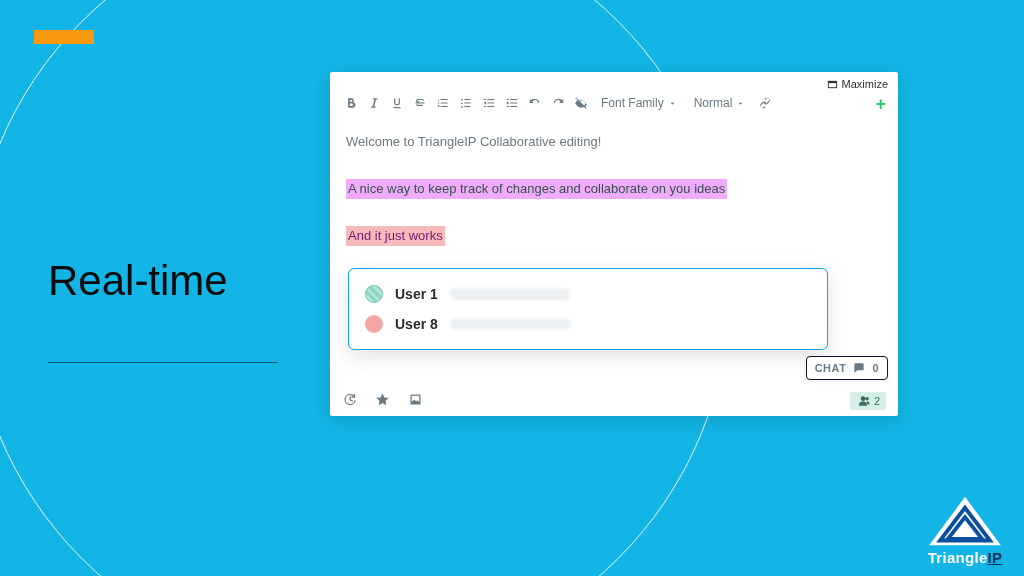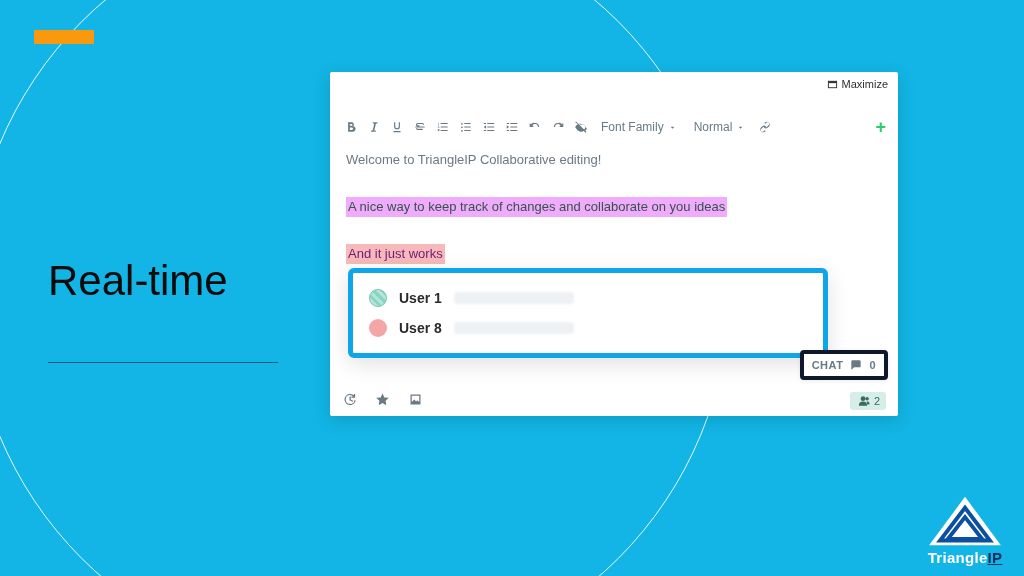--- a/index.html
+++ b/index.html
@@ -15,40 +15,40 @@
 
   
   .arc { position: absolute; width: 760px; height: 760px; border: 1px solid rgba(255,255,255,.9); border-radius: 50%; left: -30px; top: -90px; }
 
   
   .editor { position: absolute; top: 72px; left: 330px; width: 568px; height: 344px; background: #fff; box-shadow: 0 4px 18px rgba(0,0,0,.15); border-radius: 2px; }
 
   .maximize { position: absolute; top: 4px; right: 10px; height: 16px; display: flex; align-items: center; gap: 4px; color: #2f2f2f; font-size: 11px; }
   .maximize svg { width: 11px; height: 11px; }
 
-  .toolbar { margin-top: 40px; height: 30px; display: flex; align-items: center; gap: 5px; padding: 0 12px; color: #6a7a85; }
+  .toolbar { margin-top: 22px; height: 30px; display: flex; align-items: flex-start; gap: 5px; padding: 0 12px; color: #6a7a85; }
   .toolbar .tbtn { width: 18px; height: 18px; display: flex; align-items: center; justify-content: center; cursor: pointer; }
   .toolbar .tbtn svg { width: 14px; height: 14px; }
   .toolbar .dd { display: flex; align-items: center; gap: 4px; font-size: 12px; padding: 2px 6px; border-radius: 3px; cursor: pointer; color:#6a7a85;}
   .toolbar .plus { margin-left: auto; color: #2ecc71; font-size: 18px; font-weight: 700; cursor: pointer; }
 
   .doc { padding: 4px 16px 10px 16px; font-size: 13px; color: #6c7883; line-height: 1.5; }
   .doc p { margin: 4px 0; display: inline-block; }
   .hl-teal { background: #f0abfc; color: #35534c; padding: 0 2px; }
   .hl-pink { background: #f7b9ba; color: #701a75; padding: 0 2px; }
 
-  .user-popover { position: absolute; left: 18px; top: 196px; width: 480px; background: #fff; border: 5px solid #0ea5e9; border-radius: 6px; box-shadow: 0 6px 22px rgba(0,0,0,.12); padding: 10px 14px; }
+  .user-popover { position: absolute; left: 18px; top: 196px; width: 480px; background: #fff; border: 1px solid #0ea5e9; border-radius: 6px; box-shadow: 0 6px 22px rgba(0,0,0,.12); padding: 10px 14px; }
   .user-row { display: flex; align-items: center; gap: 12px; padding: 6px 2px; }
   .avatar { width: 18px; height: 18px; border-radius: 50%; }
   .avatar.teal { background: repeating-linear-gradient(45deg,#88d6c3,#88d6c3 3px,#b6e6d9 3px,#b6e6d9 6px); border:1px solid #6fc6b0;}
   .avatar.pink { background: #f4a6a7; }
   .uname { font-size: 14px; font-weight: 700; color: #2a2a2a; }
   .blurred { width: 120px; height: 12px; background: #eef1f3; border-radius: 4px; filter: blur(1px); }
 
-  .chat-pill { position: absolute; right: 10px; bottom: 36px; background: #fff; border: 4px solid #0f172a; border-radius: 4px; padding: 4px 8px; display: flex; align-items: center; gap: 6px; font-size: 11px; color: #6a7a85; font-weight: 700; letter-spacing: .5px; box-shadow: 0 1px 4px rgba(0,0,0,.08);}
+  .chat-pill { position: absolute; right: 10px; bottom: 36px; background: #fff; border: 1px solid #0f172a; border-radius: 4px; padding: 4px 8px; display: flex; align-items: center; gap: 6px; font-size: 11px; color: #6a7a85; font-weight: 700; letter-spacing: .5px; box-shadow: 0 1px 4px rgba(0,0,0,.08);}
   .chat-pill svg { width: 14px; height: 14px; }
 
   .bottom-bar { position: absolute; left: 0; right: 0; bottom: 0; height: 30px; display: flex; align-items: center; padding: 0 12px; gap: 18px; color: #6a7a85; }
   .bottom-bar .bbtn svg { width: 15px; height: 15px; }
   .bottom-bar .presence { margin-left: auto; display: flex; align-items: center; gap: 4px; background: #d5efe8; color: #3a6a5d; padding: 2px 6px; border-radius: 3px; font-size: 11px; }
   .bottom-bar .presence svg { width: 14px; height: 14px; }
 
   
   .brand { position: absolute; right: 20px; bottom: 10px; text-align: center; color: #fff; }
   .brand svg { width: 78px; height: 56px; display: block; margin: 0 auto; }

